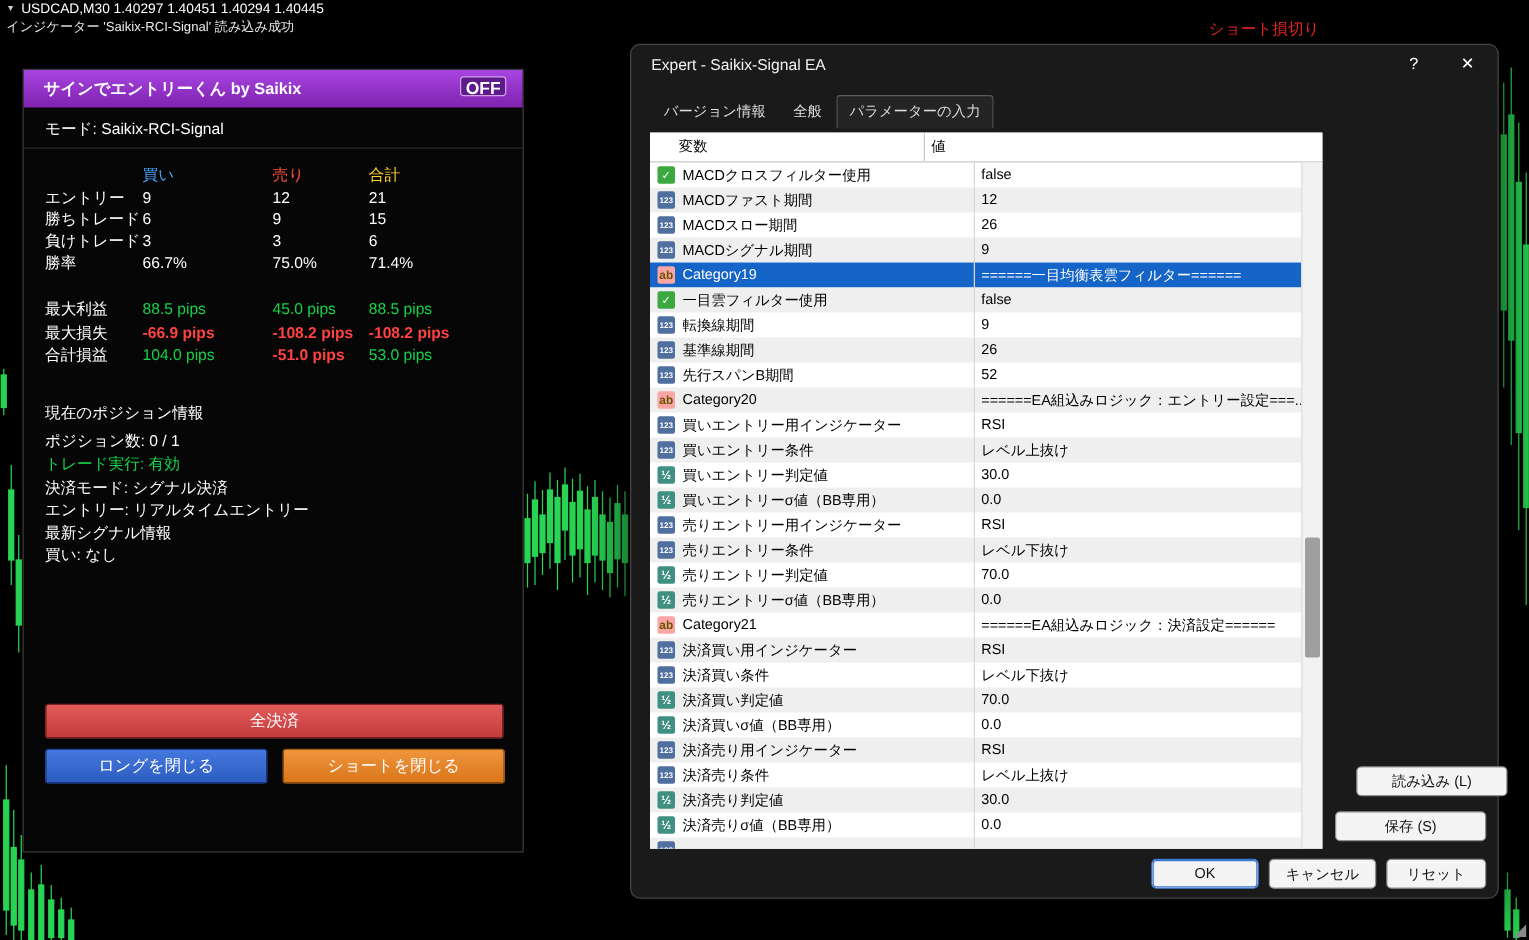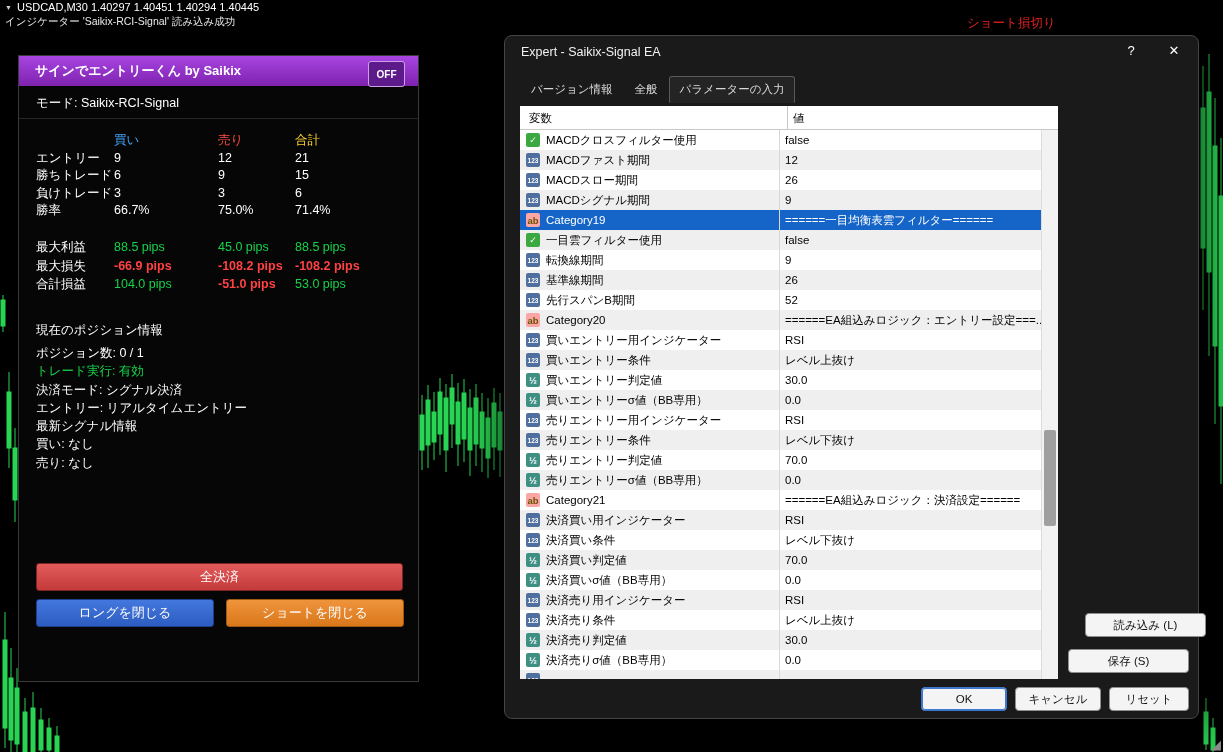--- a/index.html
+++ b/index.html
@@ -11,21 +11,21 @@
   
   .topbar{position:absolute;left:5px;top:1px;color:#fff;}
   .tb1{font-size:11px;display:flex;align-items:center;gap:5px;white-space:nowrap;}
   .ddicon{font-size:7px;color:#cfcfcf;}
   .tb2{font-size:10.5px;color:#e9e9e9;margin-top:2px;white-space:nowrap;}
   .alert{position:absolute;left:967px;top:15px;color:#ff2626;font-size:12.5px;white-space:nowrap;}
 
   
   .panel{position:absolute;left:18px;top:55px;width:401px;height:627px;background:#060606;border:1px solid #3a3a3a;color:#fff;font-size:12.5px;}
   .phdr{position:absolute;left:0;top:0;right:0;height:30px;background:linear-gradient(180deg,#a845e2,#7e22ae);display:flex;align-items:center;padding-left:16px;font-weight:bold;font-size:13px;color:#fff;}
-  .offbtn{position:absolute;right:13px;top:5px;width:37px;height:26px;background:#5d1a8b;border:1px solid #cfa0e8;border-radius:3px;color:#fff;font-size:10px;font-weight:bold;cursor:pointer;}
+  .offbtn{position:absolute;right:13px;top:5px;width:37px;height:16px;background:#5d1a8b;border:1px solid #cfa0e8;border-radius:3px;color:#fff;font-size:14px;font-weight:bold;cursor:pointer;}
   .mode{position:absolute;left:17px;top:39px;}
   .divider{position:absolute;left:0;right:0;height:1px;background:#262626;}
   .d1{top:62px;}
   .stats-grid{position:absolute;left:17px;top:76px;width:368px;display:grid;grid-template-columns:78px 104px 77px auto;line-height:17.5px;font-size:12.5px;white-space:nowrap;}
   .stats-grid .h.buy{color:#44a8ff;font-family:Liberation Serif, serif;}
   .stats-grid .h.sell{color:#ff4e42;}
   .stats-grid .h.total{color:#ffd22e;}
   .pips-grid{position:absolute;left:17px;top:182px;width:368px;display:grid;grid-template-columns:78px 104px 77px auto;line-height:18.5px;font-size:12.5px;white-space:nowrap;}
   .c-green{color:#16d24a;}
   .c-red{color:#ff4242;font-weight:bold;}
@@ -40,21 +40,21 @@
   
   .dialog{position:absolute;left:504px;top:35px;width:695px;height:684px;background:#1a1a1a;border:1px solid #454545;border-radius:8px;box-shadow:0 10px 40px rgba(0,0,0,.8);color:#eee;}
   .dtitle{position:absolute;left:16px;top:9px;font-size:12.5px;color:#f2f2f2;}
   .dhelp{position:absolute;right:56px;top:7px;width:22px;text-align:center;font-size:13px;color:#fff;cursor:pointer;}
   .dclose{position:absolute;right:12px;top:7px;width:24px;text-align:center;font-size:13px;color:#fff;cursor:pointer;}
   .tabs{position:absolute;left:15px;top:40px;display:flex;font-size:11.5px;color:#ddd;}
   .tab{padding:5px 10px;border:1px solid transparent;cursor:pointer;white-space:nowrap;}
   .tab.active{border:1px solid #5a5a5a;border-bottom-color:#242424;border-radius:3px 3px 0 0;background:#242424;}
   .ptable{position:absolute;left:15px;top:70px;width:538px;height:573px;background:#fff;overflow:hidden;font-size:11.5px;color:#000;}
   .phead{display:flex;height:24px;line-height:24px;border-bottom:1px solid #c9c9c9;background:#fff;}
-  .phead .h1{width:268px;padding-left:9px;border-right:1px solid #c9c9c9;}
+  .phead .h1{width:220px;padding-left:23px;border-right:1px solid #c9c9c9;}
   .phead .h2{flex:1;padding-left:5px;}
   .prow{display:flex;height:20px;align-items:center;width:521px;cursor:pointer;}
   .prow:nth-child(even){background:#efefef;}
   .prow.selected{background:#1565c8;color:#fff;}
   .pname{width:260px;display:flex;align-items:center;padding-left:6px;border-right:1px solid #d8d8d8;height:100%;overflow:hidden;white-space:nowrap;}
   .pval{flex:1;padding-left:5px;overflow:hidden;white-space:nowrap;}
   .picon{width:14px;height:14px;border-radius:2px;margin-right:6px;display:flex;align-items:center;justify-content:center;font-size:6.5px;color:#fff;flex:none;font-weight:bold;}
   .picon.bool{background:#3ba93f;font-size:9px;}
   .picon.int{background:#4f6f9e;}
   .picon.double{background:#3f8f83;font-size:9.5px;}
@@ -195,21 +195,20 @@
         <div class="c-green">53.0 pips</div>
       </div>
     <div class="posheading">現在のポジション情報</div>
     <div class="ilines" id="info-lines">
         <div class="iline c-white">ポジション数: 0 / 1</div>
         <div class="iline c-green">トレード実行: 有効</div>
         <div class="iline c-white">決済モード: シグナル決済</div>
         <div class="iline c-white">エントリー: リアルタイムエントリー</div>
         <div class="iline c-white">最新シグナル情報</div>
         <div class="iline c-white">買い: なし</div>
-        <div class="iline c-white">売り: なし</div>
       </div>
     <button class="btn btn-closeall">全決済</button>
     <button class="btn btn-long">ロングを閉じる</button>
     <button class="btn btn-short">ショートを閉じる</button>
   </div>
 
   <div class="dialog">
     <div class="dtitle">Expert - Saikix-Signal EA</div>
     <div class="dhelp">?</div>
     <div class="dclose">✕</div>

